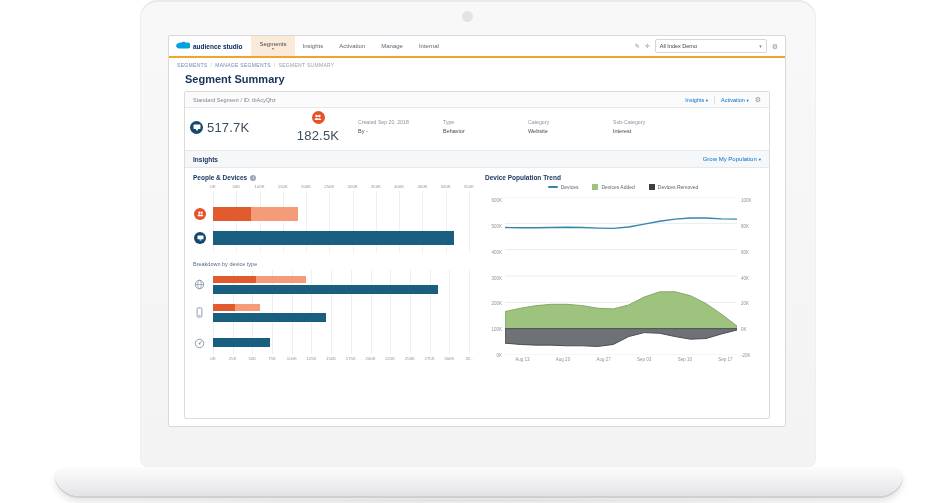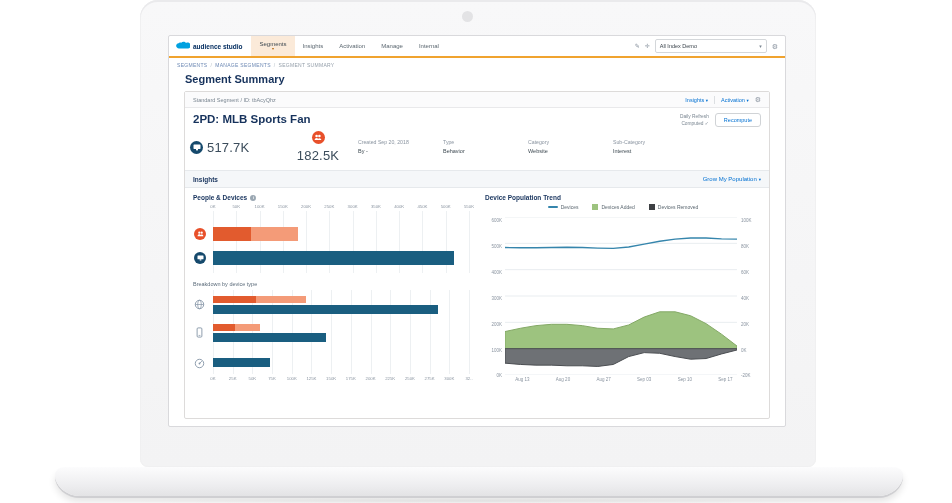--- a/index.html
+++ b/index.html
@@ -162,29 +162,20 @@
       <div class="card-head">
         <span class="type-line">Standard Segment / ID: tbAcyQhz</span>
         <span class="head-actions">
           <span><span>Insights</span> <span class="chev">▾</span></span>
           <span class="vdiv"></span>
           <span><span>Activation</span> <span class="chev">▾</span></span>
           <span class="gear">⚙</span>
         </span>
       </div>
 
-      <div class="name-row">
-        <span class="segment-name">2PD: MLB Sports Fan</span>
-        <span class="refresh-wrap">
-          <span class="refresh-status">
-            <span>Daily Refresh</span><br><span>Computed ✓</span>
-          </span>
-          <button class="recompute">Recompute</button>
-        </span>
-      </div>
 
       <div class="stats-row">
         <span class="stat-big first">
           <span class="stat-icon devices">
             <svg width="8" height="7" viewBox="0 0 8 7">
                 <rect x="0.5" y="0.5" width="7" height="4.4" rx="0.6" fill="#fff"></rect>
                 <rect x="3" y="5" width="2" height="1.4" fill="#fff"></rect>
               </svg>
           </span>
           <span class="stat-value">517.7K</span>

